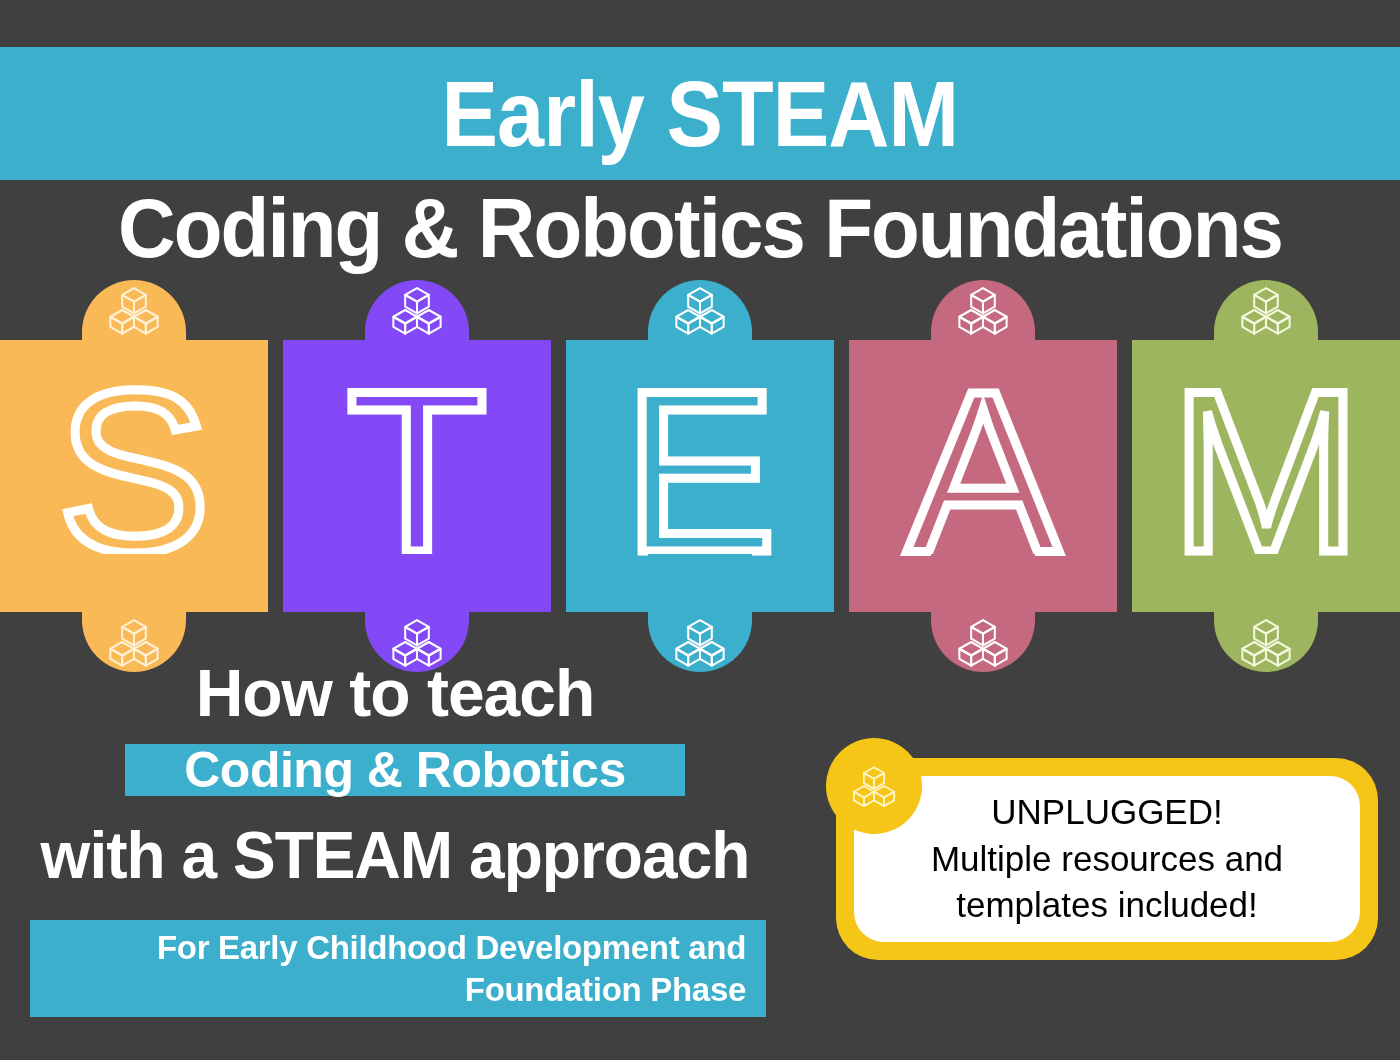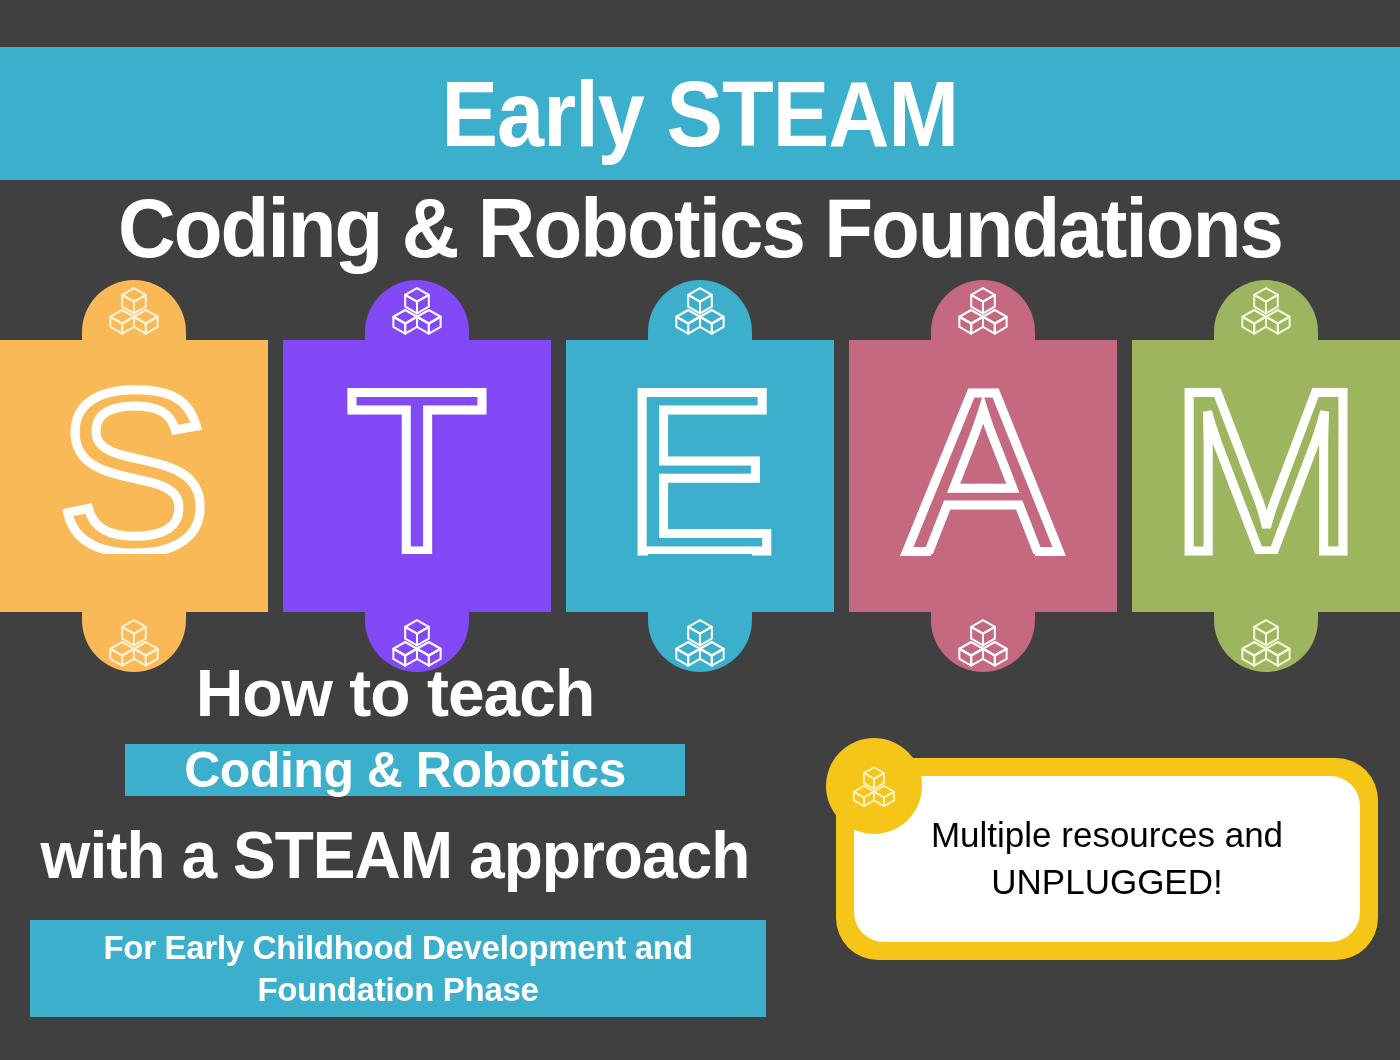--- a/index.html
+++ b/index.html
@@ -123,21 +123,21 @@
     line-height:1;
     letter-spacing:-1px;
     transform:scaleX(0.97);
   }
   .audience-box {
     position:absolute;
     left:30px; top:920px;
     width:736px; height:97px;
     background:#3BAFCB;
     display:flex; flex-direction:column;
-    align-items:center; justify-content:center;
+    align-items:flex-end; justify-content:center;
     gap:4px;
     padding:12px 20px;
   }
   .audience-box div {
     color:#ffffff;
     font-size:33px;
     font-weight:700;
     line-height:1.15;
     text-align:center;
     letter-spacing:-0.3px;
@@ -380,18 +380,19 @@
           <path d="M46 14 L46 28 L32 36 L32 22 Z"></path>
         <path d="M18 32 L32 40 L18 48 L4 40 Z"></path>
           <path d="M4 40 L4 52 L18 60 L18 48 Z"></path>
           <path d="M32 40 L32 52 L18 60 L18 48 Z"></path>
         <path d="M46 32 L60 40 L46 48 L32 40 Z"></path>
           <path d="M32 40 L32 52 L46 60 L46 48 Z"></path>
           <path d="M60 40 L60 52 L46 60 L46 48 Z"></path>
       </svg>
     </div>
     <div class="badge-inner">
+      <div>UNPLUGGED!</div>
       <div>Multiple resources and</div>
-      <div>UNPLUGGED!</div>
+      <div>templates included!</div>
     </div>
   </div>
 
 </div>
 
 </body></html>

